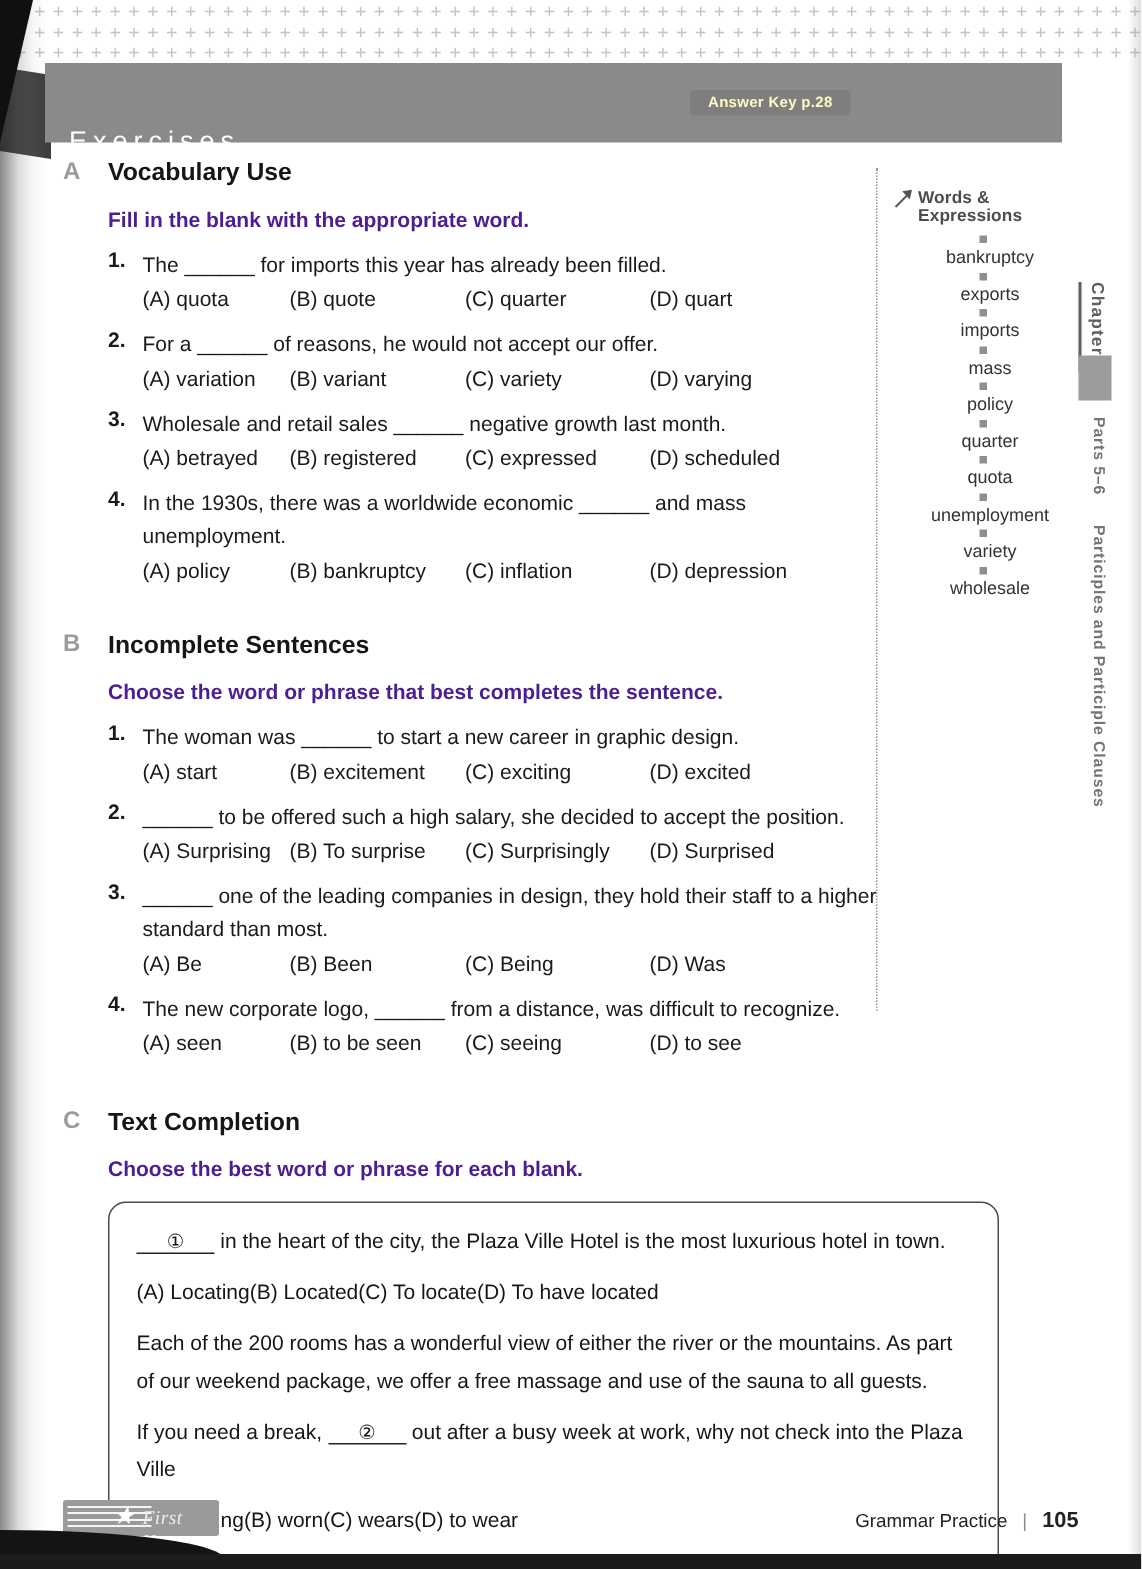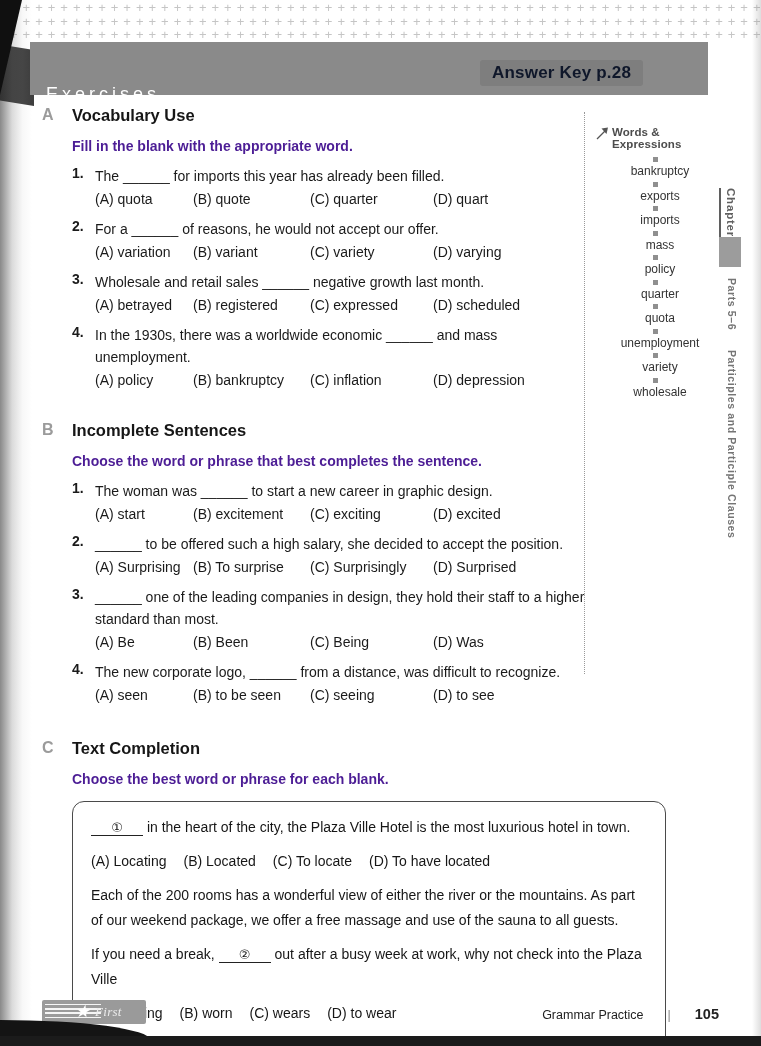--- a/index.html
+++ b/index.html
@@ -39,22 +39,22 @@
   }
   .header-bar {
     position:absolute; left:30px; top:42px; width:678px; height:53px; background:#8a8a8a;
   }
   .header-title {
     position:absolute; left:16px; top:10px; color:#ffffff; font-size:18px; font-weight:normal;
     letter-spacing:4px;
     margin-top:32px;
   }
   .answer-key {
-    position:absolute; left:450px; top:18px; background:#7e7e7e; border-radius:3px;
-    color:#0f172a; font-size:17px; font-weight:bold; padding:3px 12px; letter-spacing:.2px;
+    position:absolute; left:430px; top:18px; background:#7e7e7e; border-radius:3px;
+    color:#fef9c3; font-size:10px; font-weight:bold; padding:3px 12px; letter-spacing:.2px;
   }
 
   
   .content { position:absolute; left:42px; top:106px; width:548px; }
   .section-head { display:flex; margin:0 0 13px 0; }
   .section-letter { width:30px; font-size:16px; font-weight:bold; color:#9b9b9b; }
   .section-title { font-size:16.5px; font-weight:bold; color:#161616; }
   .instruction { margin:0 0 11px 30px; font-size:14px; font-weight:bold; color:#4c1d95; }
 
   .question { display:flex; margin:0 0 8px 30px; }
@@ -68,21 +68,21 @@
   .passage-box {
     margin:14px 0 0 30px; width:556px; border:1.5px solid #4a4a4a; border-radius:12px;
     padding:13px 18px 12px 18px; font-size:14px; line-height:25px; color:#161616;
   }
   .passage-box p { margin:0 0 9px 0; }
   .passage-box p:last-child { margin-bottom:0; }
   .pblank {
     display:inline-block; min-width:52px; text-align:center; border-bottom:1.2px solid #222;
     font-size:13px; line-height:15px; vertical-align:baseline;
   }
-  .opt-row { display:flex; gap:17px; flex-wrap:wrap; }
+  .opt-row { display:flex; flex-wrap:wrap; }
 
   
   .dotted-divider { position:absolute; left:584px; top:112px; height:562px; border-left:1px dotted #999; }
   .words-panel { position:absolute; left:596px; top:126px; width:128px; }
   .words-head { display:flex; align-items:flex-start; gap:3px; margin-bottom:7px; }
   .words-title { font-size:11.5px; font-weight:bold; color:#4c4c4c; letter-spacing:.1px; }
   .word-item { display:flex; align-items:center; font-size:12px; color:#333; line-height:19.5px;flex-direction:column; }
   .bullet { flex:none; width:5px; height:5px; background:#8f8f8f; margin-right:9px; }
 
   
@@ -111,21 +111,21 @@
   .logo-star {
     position:absolute; left:34px; top:1px; color:#ffffff; font-size:17px;
     transform:skewX(-14deg);
   }
   .logo-text {
     position:absolute; left:53px; top:4px; color:#ececec; font-size:13px;
     font-style:italic; font-family:"Liberation Serif","DejaVu Serif",serif; letter-spacing:.3px;
   }
   .footer-right {
     position:absolute; right:42px; top:1006px; font-size:12.5px; color:#222;
-    display:flex; align-items:baseline; gap:24px;
+    display:flex; align-items:baseline; gap:10px;
   }
   .footer-sep { color:#8a8a8a; }
   .footer-page { font-size:14.5px; font-weight:bold; }
 </style>
 </head>
 <body>
 
 <div class="page">
 
   <div class="plus-pattern">++++++++++++++++++++++++++++++++++++++++++++++++++++++++++++++++

